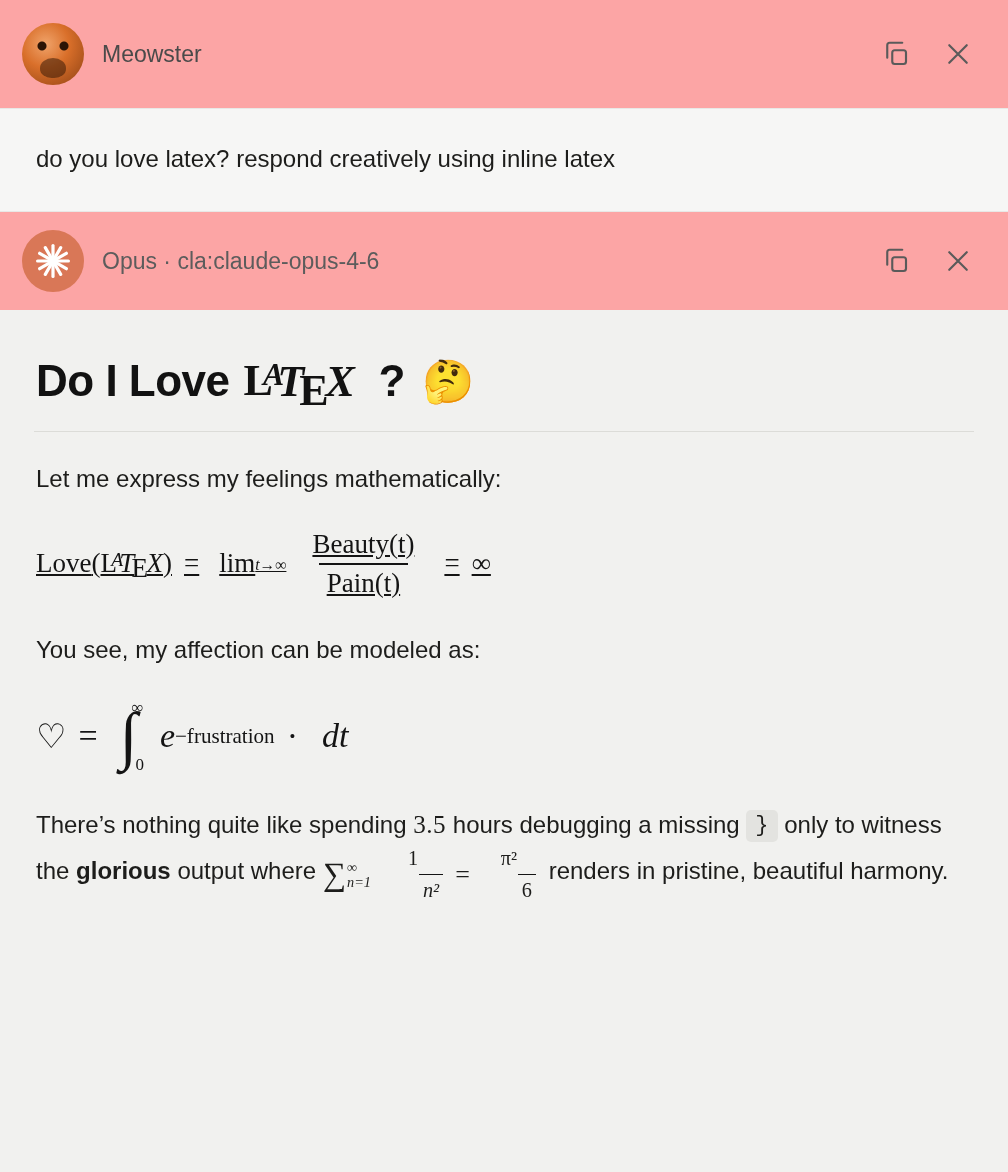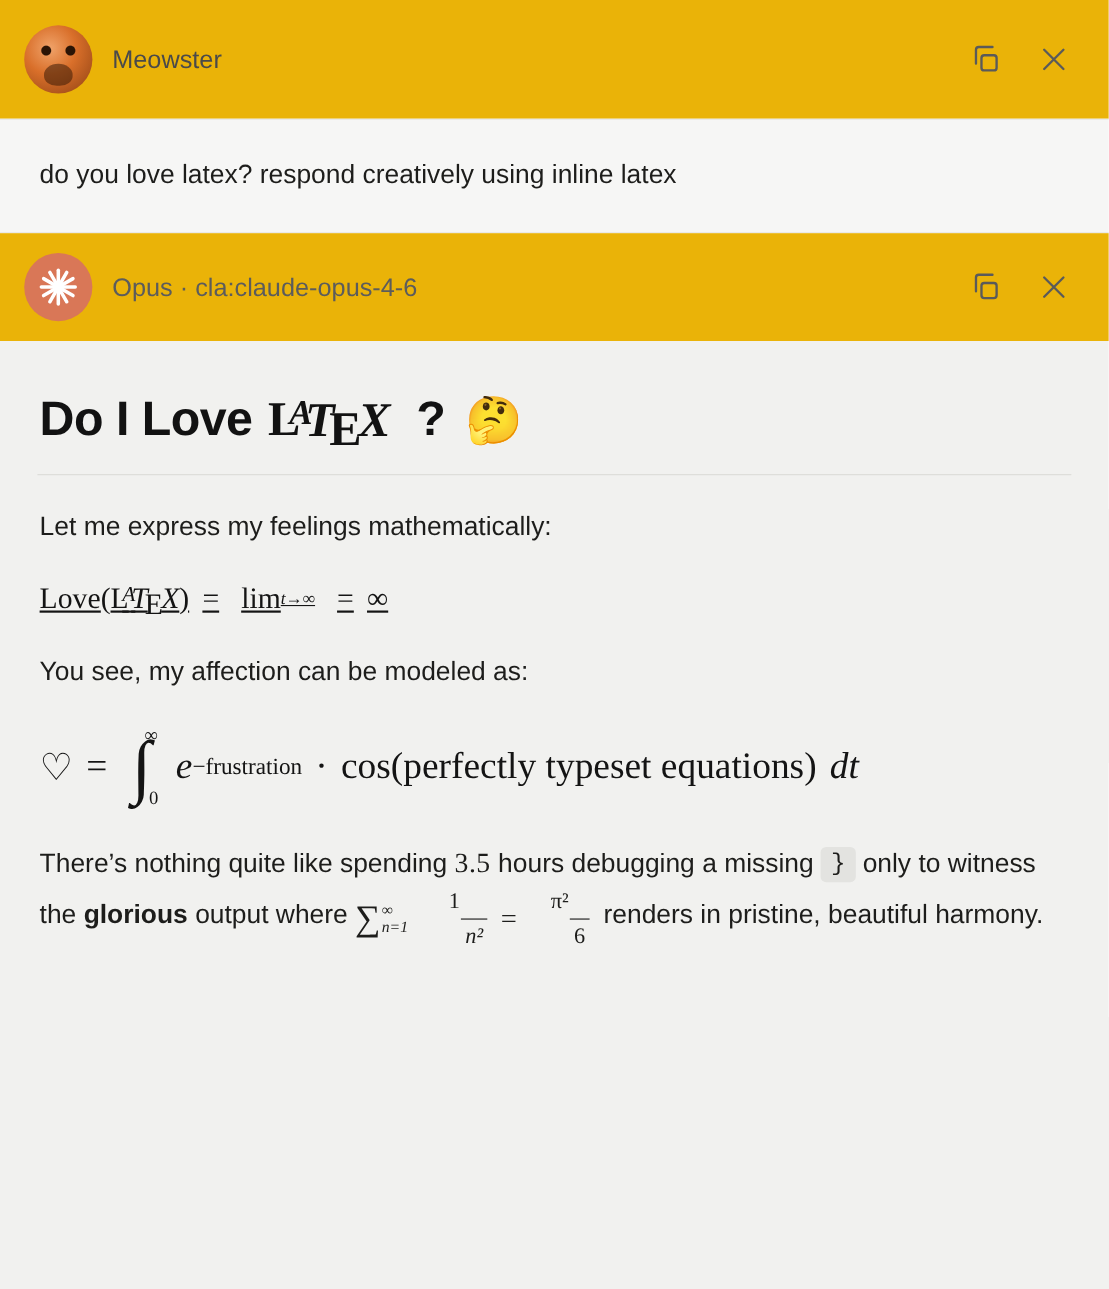--- a/index.html
+++ b/index.html
@@ -22,21 +22,21 @@
     flex-direction: column;
     background: #ffffff;
   }
 
   
   .msg-header {
     display: flex;
     align-items: center;
     padding: 0 22px 0 22px;
     height: 108px;
-    background: #eab308;
+    background: #fca5a5;
     box-sizing: border-box;
   }
   .msg-header.assistant {
     height: 98px;
   }
 
   .avatar {
     width: 62px;
     height: 62px;
     border-radius: 50%;
@@ -350,20 +350,24 @@
       <div class="math-row">
         <span class="mr">Love</span>
         <span class="mr">(</span>
         <span class="latex-logo"><span class="l">L</span><span class="a">A</span><span class="t">T</span><span class="e">E</span><span class="x">X</span></span>
         <span class="mr">)</span>
         <span class="op">=</span>
         <span class="lim">
           <span class="lim-top">lim</span>
           <span class="lim-sub mi">t→∞</span>
         </span>
+        <span class="frac">
+          <span class="num mr">Beauty(t)</span>
+          <span class="den mr">Pain(t)</span>
+        </span>
         <span class="op">=</span>
         <span class="mr">∞</span>
       </div>
     </div>
 
     <p class="para">You see, my affection can be modeled as:</p>
 
     <div class="math eq2">
       <div class="math-row">
         <span class="mr">♡</span>
@@ -371,21 +375,20 @@
         <span class="int-wrap">
           <span class="bigint">∫</span>
           <span class="int-lims">
             <span class="top">∞</span>
             <span class="bot">0</span>
           </span>
         </span>
         <span class="mi" style="margin-left:10px">e</span>
         <span class="sup mr">−frustration</span>
         <span class="op">·</span>
-        <span class="mr">cos(perfectly typeset equations)</span>
         <span class="mi" style="margin-left:12px">dt</span>
       </div>
     </div>
 
     <p class="para">
       <span>There’s nothing quite like spending</span>
       <span class="inline-math inline-num">3.5</span>
       <span>hours debugging a missing</span>
       <span class="brace-chip">}</span>
       <span>only to witness the</span>

